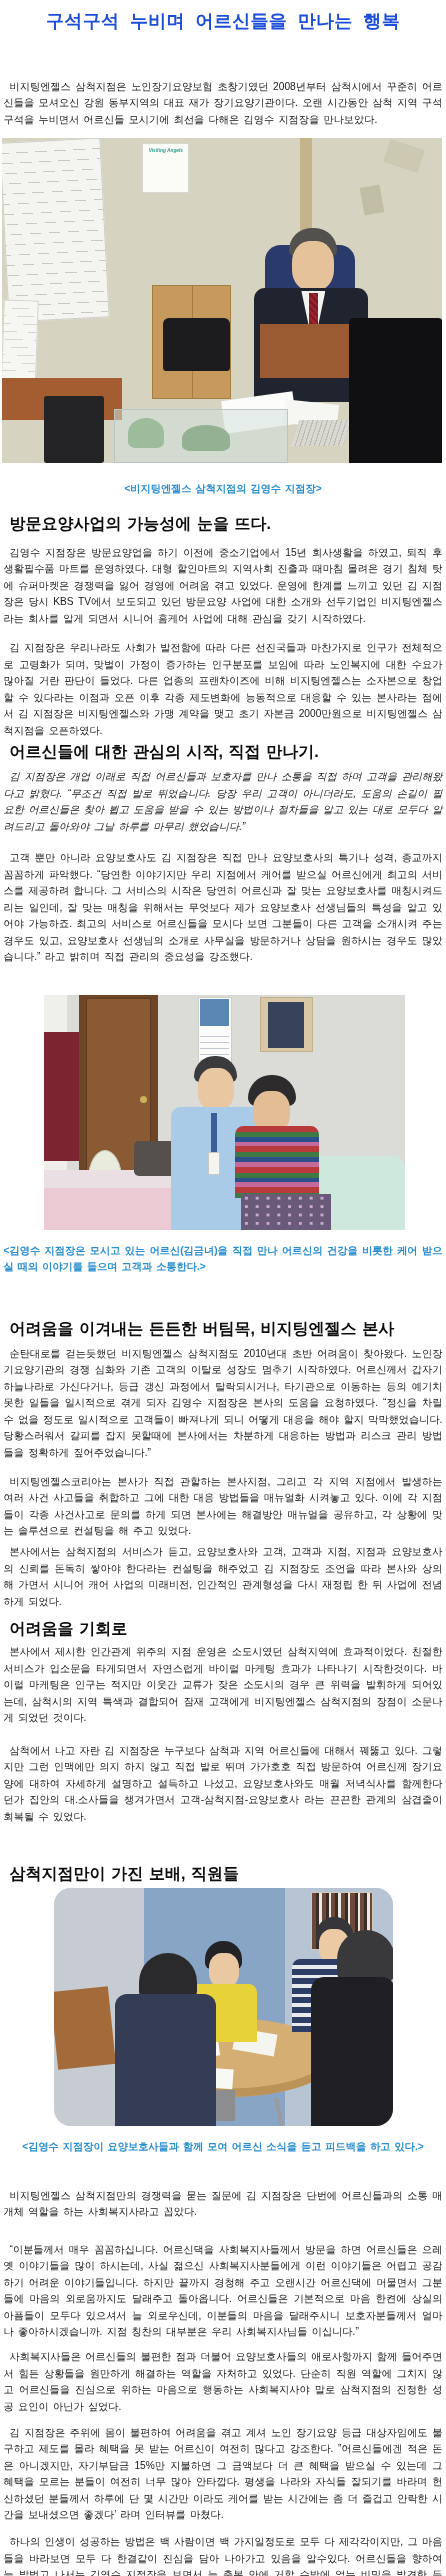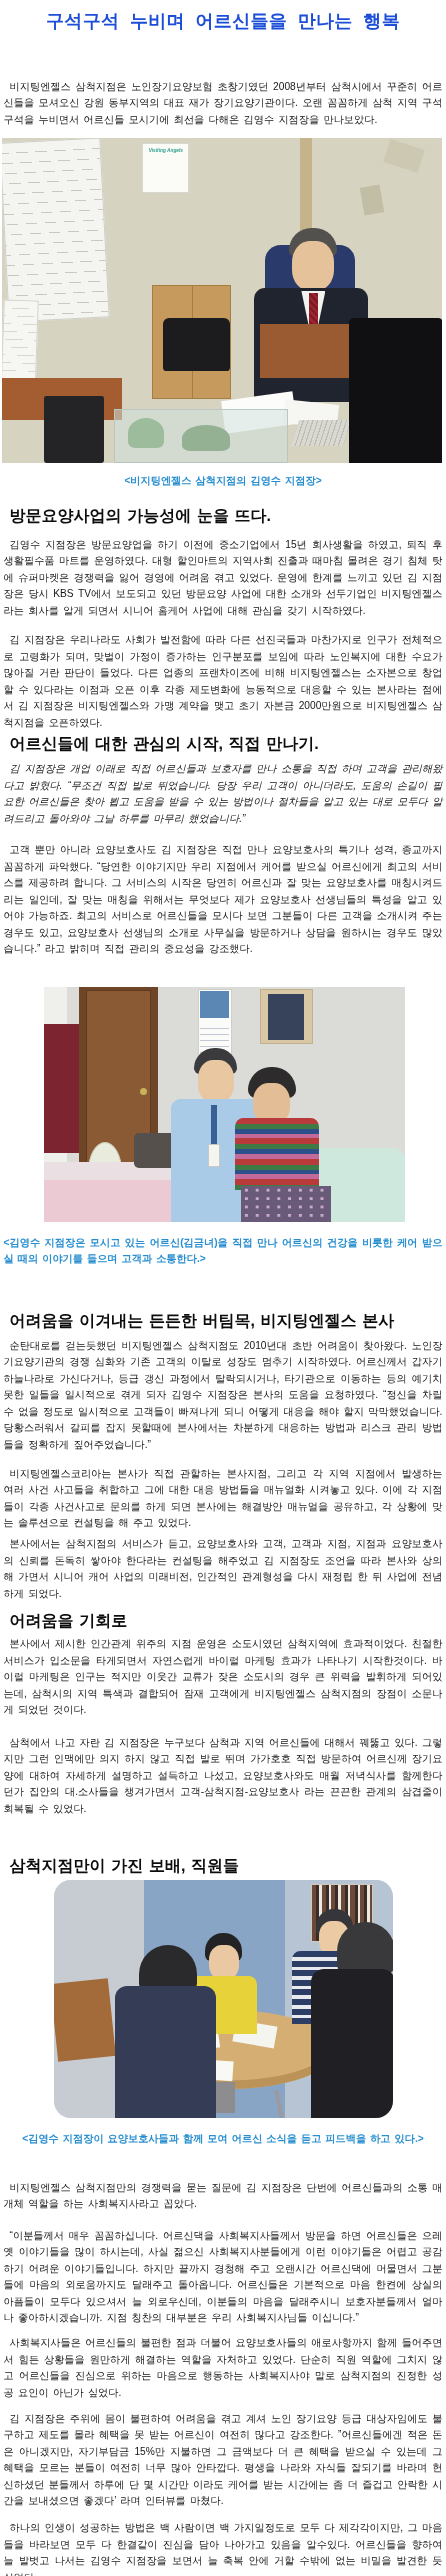--- a/index.html
+++ b/index.html
@@ -127,21 +127,21 @@
   .ph3-leg1 { left:118px; top:211px; width:3.6px; height:26.4px; background:#9a9aa0; transform:rotate(14deg); }
   .ph3-leg2 { left:223px; top:210px; width:3.6px; height:28px; background:#9a9aa0; transform:rotate(-12deg); }
 </style>
 </head>
 <body>
 
 <main class="page">
 
   <h1 class="title" style="margin-top:8.4px;">구석구석  누비며  어르신들을  만나는  행복</h1>
 
-  <p class="body" style="margin-top:44px;">비지팅엔젤스 삼척지점은 노인장기요양보험 초창기였던 2008년부터 삼척시에서 꾸준히 어르신들을 모셔오신 강원 동부지역의 대표 재가 장기요양기관이다. 오랜 꼼꼼하게 삼척 지역 구석구석을 누비면서 어르신들 모시기에 최선을 다해온 김영수 지점장을 만나보았다.</p>
+  <p class="body" style="margin-top:44px;">비지팅엔젤스 삼척지점은 노인장기요양보험 초창기였던 2008년부터 삼척시에서 꾸준히 어르신들을 모셔오신 강원 동부지역의 대표 재가 장기요양기관이다. 오랜 시간동안 삼척 지역 구석구석을 누비면서 어르신들 모시기에 최선을 다해온 김영수 지점장을 만나보았다.</p>
 
   <figure class="photo1" style="margin-top:9.6px;">
     <div class="abs ph1-board"></div>
     <div class="abs ph1-sheets"></div>
     <div class="abs ph1-sign">
       <span>Visiting Angels</span>
     </div>
     <div class="abs ph1-decal1"></div>
     <div class="abs ph1-decal2"></div>
     <div class="abs ph1-pillar"></div>
@@ -158,21 +158,21 @@
     <div class="abs ph1-printer"></div>
     <div class="abs ph1-paper1"></div>
     <div class="abs ph1-paper2"></div>
     <div class="abs ph1-kbd"></div>
     <div class="abs ph1-monitor"></div>
     <div class="abs ph1-plant1"></div>
     <div class="abs ph1-plant2"></div>
     <div class="abs ph1-aqua"></div>
   </figure>
 
-  <div class="cap center" style="margin-top:10px;">&lt;비지팅엔젤스  삼척지점의  김영수  지점장&gt;</div>
+  <div class="cap center" style="margin-top:18px;">&lt;비지팅엔젤스  삼척지점의  김영수  지점장&gt;</div>
 
   <h2 class="sec" style="margin-top:20px;">방문요양사업의 가능성에 눈을 뜨다.</h2>
   <p class="body" style="margin-top:13.2px;">김영수 지점장은 방문요양업을 하기 이전에 중소기업에서 15년 회사생활을 하였고, 퇴직 후 생활필수품 마트를 운영하였다. 대형 할인마트의 지역사회 진출과 때마침 몰려온 경기 침체 탓에 슈퍼마켓은 경쟁력을 잃어 경영에 어려움 겪고 있었다. 운영에 한계를 느끼고 있던 김 지점장은 당시 KBS TV에서 보도되고 있던 방문요양 사업에 대한 소개와 선두기업인 비지팅엔젤스라는 회사를 알게 되면서 시니어 홈케어 사업에 대해 관심을 갖기 시작하였다.</p>
   <p class="body" style="margin-top:12.6px;">김 지점장은 우리나라도 사회가 발전함에 따라 다른 선진국들과 마찬가지로 인구가 전체적으로 고령화가 되며, 맞벌이 가정이 증가하는 인구분포를 보임에 따라 노인복지에 대한 수요가 많아질 거란 판단이 들었다. 다른 업종의 프랜차이즈에 비해 비지팅엔젤스는 소자본으로 창업할 수 있다라는 이점과 오픈 이후 각종 제도변화에 능동적으로 대응할 수 있는 본사라는 점에서 김 지점장은 비지팅엔젤스와 가맹 계약을 맺고 초기 자본금 2000만원으로 비지팅엔젤스 삼척지점을 오픈하였다.</p>
 
   <h2 class="sec" style="margin-top:6px;">어르신들에 대한 관심의 시작, 직접 만나기.</h2>
   <p class="body" style="margin-top:9.6px;font-style:italic;">김 지점장은 개업 이래로 직접 어르신들과 보호자를 만나 소통을 직접 하며 고객을 관리해왔다고 밝혔다. “무조건 직접 발로 뛰었습니다. 당장 우리 고객이 아니더라도, 도움의 손길이 필요한 어르신들은 찾아 뵙고 도움을 받을 수 있는 방법이나 절차들을 알고 있는 대로 모두다 알려드리고 돌아와야 그날 하루를 마무리 했었습니다.”</p>
   <p class="body" style="margin-top:15px;">고객 뿐만 아니라 요양보호사도 김 지점장은 직접 만나 요양보호사의 특기나 성격, 종교까지 꼼꼼하게 파악했다. “당연한 이야기지만 우리 지점에서 케어를 받으실 어르신에게 최고의 서비스를 제공하려 합니다. 그 서비스의 시작은 당연히 어르신과 잘 맞는 요양보호사를 매칭시켜드리는 일인데, 잘 맞는 매칭을 위해서는 무엇보다 제가 요양보호사 선생님들의 특성을 알고 있어야 가능하죠. 최고의 서비스로 어르신들을 모시다 보면 그분들이 다른 고객을 소개시켜 주는 경우도 있고, 요양보호사 선생님의 소개로 사무실을 방문하거나 상담을 원하시는 경우도 많았습니다.” 라고 밝히며 직접 관리의 중요성을 강조했다.</p>
 
   <figure class="photo2" style="margin-top:29px;">
@@ -236,19 +236,19 @@
     <div class="abs ph3-cBody"></div>
     <div class="abs ph3-aHair"></div>
     <div class="abs ph3-aBody"></div>
     <div class="abs ph3-dHair"></div>
     <div class="abs ph3-dBody"></div>
   </figure>
 
   <div class="cap center" style="margin-top:13.2px;">&lt;김영수 지점장이 요양보호사들과 함께 모여 어르신 소식을 듣고 피드백을 하고 있다.&gt;</div>
 
   <p class="body" style="margin-top:32px;">비지팅엔젤스 삼척지점만의 경쟁력을 묻는 질문에 김 지점장은 단번에 어르신들과의 소통 매개체 역할을 하는 사회복지사라고 꼽았다.</p>
-  <p class="body" style="margin-top:15px;">“이분들께서 매우 꼼꼼하십니다. 어르신댁을 사회복지사들께서 방문을 하면 어르신들은 으레 옛 이야기들을 많이 하시는데, 사실 젊으신 사회복지사분들에게 이런 이야기들은 어렵고 공감하기 어려운 이야기들입니다. 하지만 끝까지 경청해 주고 오랜시간 어르신댁에 머물면서 그분들에 마음의 외로움까지도 달래주고 돌아옵니다. 어르신들은 기본적으로 마음 한켠에 상실의 아픔들이 모두다 있으셔서 늘 외로우신데, 이분들의 마음을 달래주시니 보호자분들께서 얼마나 좋아하시겠습니까. 지점 칭찬의 대부분은 우리 사회복지사님들 이십니다.”</p>
+  <p class="body" style="margin-top:21px;">“이분들께서 매우 꼼꼼하십니다. 어르신댁을 사회복지사들께서 방문을 하면 어르신들은 으레 옛 이야기들을 많이 하시는데, 사실 젊으신 사회복지사분들에게 이런 이야기들은 어렵고 공감하기 어려운 이야기들입니다. 하지만 끝까지 경청해 주고 오랜시간 어르신댁에 머물면서 그분들에 마음의 외로움까지도 달래주고 돌아옵니다. 어르신들은 기본적으로 마음 한켠에 상실의 아픔들이 모두다 있으셔서 늘 외로우신데, 이분들의 마음을 달래주시니 보호자분들께서 얼마나 좋아하시겠습니까. 지점 칭찬의 대부분은 우리 사회복지사님들 이십니다.”</p>
   <p class="body" style="margin-top:8.4px;">사회복지사들은 어르신들의 불편한 점과 더불어 요양보호사들의 애로사항까지 함께 들어주면서 힘든 상황들을 원만하게 해결하는 역할을 자처하고 있었다. 단순히 직원 역할에 그치지 않고 어르신들을 진심으로 위하는 마음으로 행동하는 사회복지사야 말로 삼척지점의 진정한 성공 요인이 아닌가 싶었다.</p>
   <p class="body" style="margin-top:9.6px;">김 지점장은 주위에 몸이 불편하여 어려움을 겪고 계셔 노인 장기요양 등급 대상자임에도 불구하고 제도를 몰라 혜택을 못 받는 어르신이 여전히 많다고 강조한다. ”어르신들에겐 적은 돈은 아니겠지만, 자기부담금 15%만 지불하면 그 금액보다 더 큰 혜택을 받으실 수 있는데 그 혜택을 모르는 분들이 여전히 너무 많아 안타깝다. 평생을 나라와 자식들 잘되기를 바라며 헌신하셨던 분들께서 하루에 단 몇 시간만 이라도 케어를 받는 시간에는 좀 더 즐겁고 안락한 시간을 보내셨으면 좋겠다’ 라며 인터뷰를 마쳤다.</p>
   <p class="body" style="margin-top:10.2px; margin-bottom:17px;">하나의 인생이 성공하는 방법은 백 사람이면 백 가지일정도로 모두 다 제각각이지만, 그 마음들을 바라보면 모두 다 한결같이 진심을 담아 나아가고 있음을 알수있다. 어르신들을 향하여 늘 발벗고 나서는 김영수 지점장을 보면서 늘 축복 안에 거할 수밖에 없는 비밀을 발견한 듯 싶었다.</p>
 
 </main>
 
 
 </body></html>

